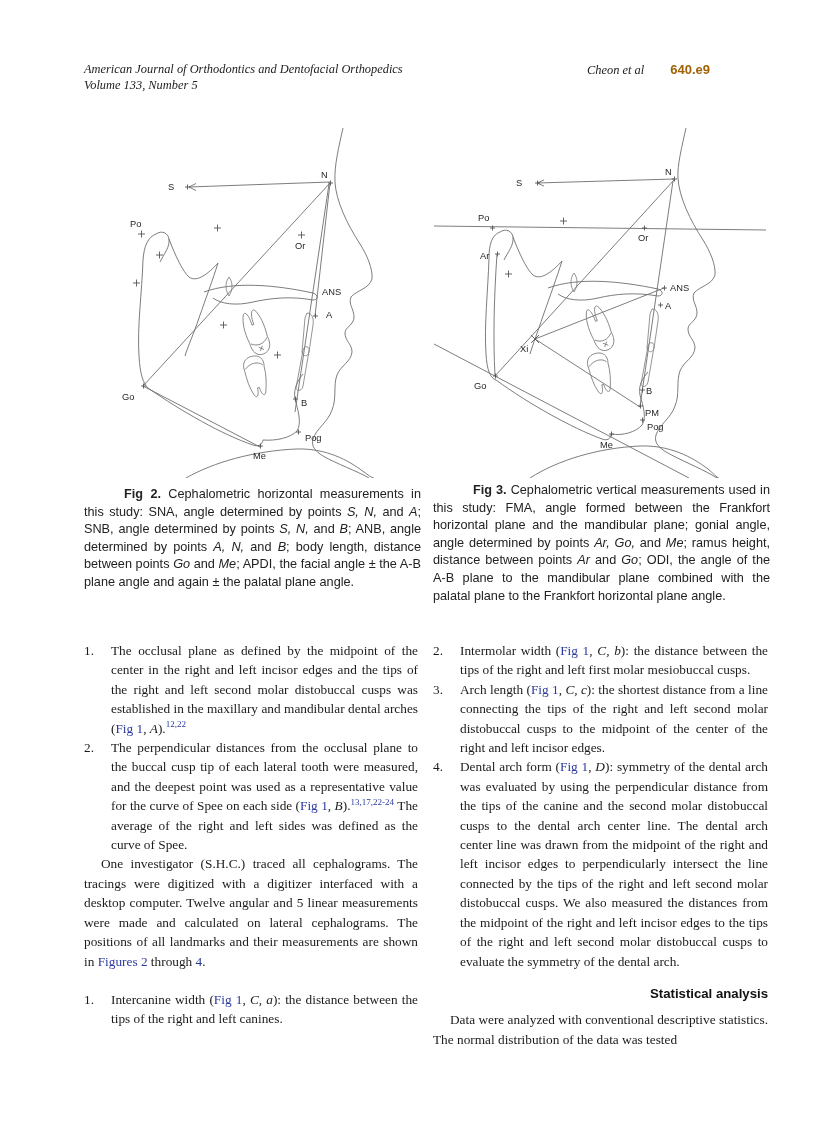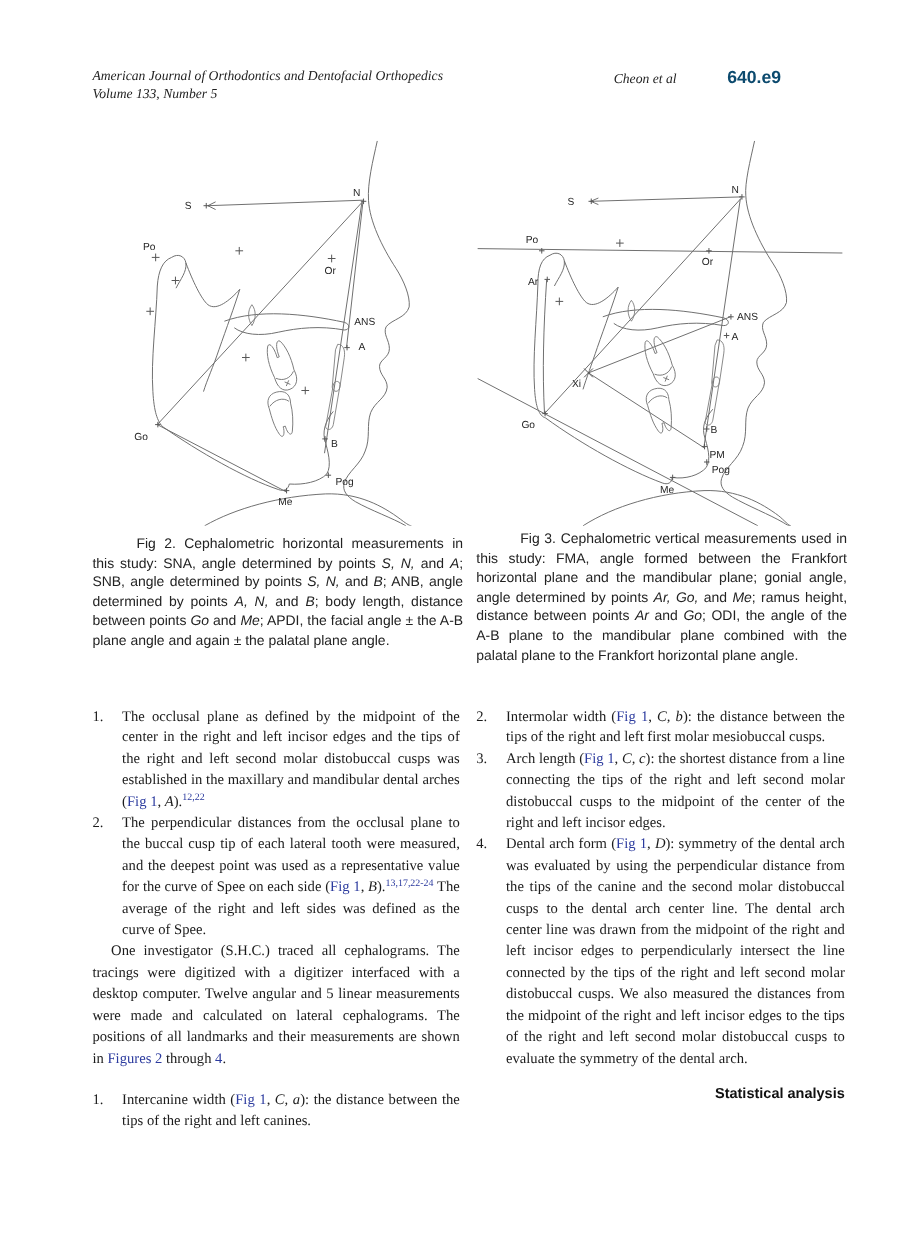--- a/index.html
+++ b/index.html
@@ -1,43 +1,43 @@
 <!DOCTYPE html>
 <html><head>
 <meta charset="utf-8">
 <style>
   html,body{margin:0;padding:0;background:#ffffff;}
   .page{position:relative;width:780px;height:1122px;background:#fff;overflow:hidden;
         font-family:"Liberation Serif",serif;color:#1c1c1c;}
   
   .hdr-left{position:absolute;left:84px;top:61px;font-style:italic;font-size:12.4px;line-height:16px;color:#222;}
   .hdr-right{position:absolute;right:70px;top:62px;font-size:12.4px;color:#222;white-space:nowrap;}
-  .hdr-right .authors{font-style:italic;margin-right:10px;}
-  .hdr-right .pageno{font-family:"Liberation Sans",sans-serif;font-weight:bold;font-size:16px;color:#0c4a6e;margin-left:36px;}
+  .hdr-right .authors{font-style:italic;margin-right:26px;}
+  .hdr-right .pageno{font-family:"Liberation Sans",sans-serif;font-weight:bold;font-size:13px;color:#a16207;}
   
   .figbox{position:absolute;}
   .figbox svg{display:block;}
   .tracing{stroke:#6e6e6e;stroke-width:0.9;fill:none;}
   .tracing2{stroke:#7a7a7a;stroke-width:0.8;fill:none;}
   .marks{stroke:#555;stroke-width:0.9;fill:none;}
   .lm-label{font-family:"Liberation Sans",sans-serif;font-size:9.3px;fill:#262626;}
   
   .caption{position:absolute;font-family:"Liberation Sans",sans-serif;font-size:12.7px;
            line-height:17.6px;text-align:justify;color:#222;}
   
   .col{position:absolute;font-size:13.3px;line-height:19.4px;text-align:justify;color:#1b1b1b;}
   .li{display:flex;}
   .li .num{width:27px;flex-shrink:0;}
   .li .txt{flex:1;text-align:justify;}
   .para{text-indent:17px;margin:0;}
   .gap-top{margin-top:19px;}
   .subhead{font-family:"Liberation Sans",sans-serif;font-weight:bold;font-size:13.2px;
            color:#111;margin:13px 0 7px 0;text-align:right;}
   
-  .seg-b{font-weight:normal;padding-left:40px;}
+  .seg-b{font-weight:bold;padding-left:40px;}
   .seg-i{font-style:italic;}
   .seg-link{color:#2b3a9e;font-family:Liberation Serif, serif;}
   .seg-sup{vertical-align:super;font-size:0.68em;line-height:0;margin-top:13px;}
 </style>
 </head>
 <body>
 
 <div class="page">
 
   <div class="hdr-left">
@@ -173,15 +173,16 @@
     </div>
     <div class="li">
       <span class="num">3.</span>
       <span class="txt"><span>Arch length (</span><span class="seg-link">Fig 1</span><span>, </span><span class="seg-i">C, c</span><span>): the shortest distance from a line connecting the tips of the right and left second molar distobuccal cusps to the midpoint of the center of the right and left incisor edges.</span></span>
     </div>
     <div class="li">
       <span class="num">4.</span>
       <span class="txt"><span>Dental arch form (</span><span class="seg-link">Fig 1</span><span>, </span><span class="seg-i">D</span><span>): symmetry of the dental arch was evaluated by using the perpendicular distance from the tips of the canine and the second molar distobuccal cusps to the dental arch center line. The dental arch center line was drawn from the midpoint of the right and left incisor edges to perpendicularly intersect the line connected by the tips of the right and left second molar distobuccal cusps. We also measured the distances from the midpoint of the right and left incisor edges to the tips of the right and left second molar distobuccal cusps to evaluate the symmetry of the dental arch.</span></span>
     </div>
     <h3 class="subhead">Statistical analysis</h3>
+    <p class="para">Data were analyzed with conventional descriptive statistics. The normal distribution of the data was tested</p>
   </div>
 
 </div>
 
 </body></html>

